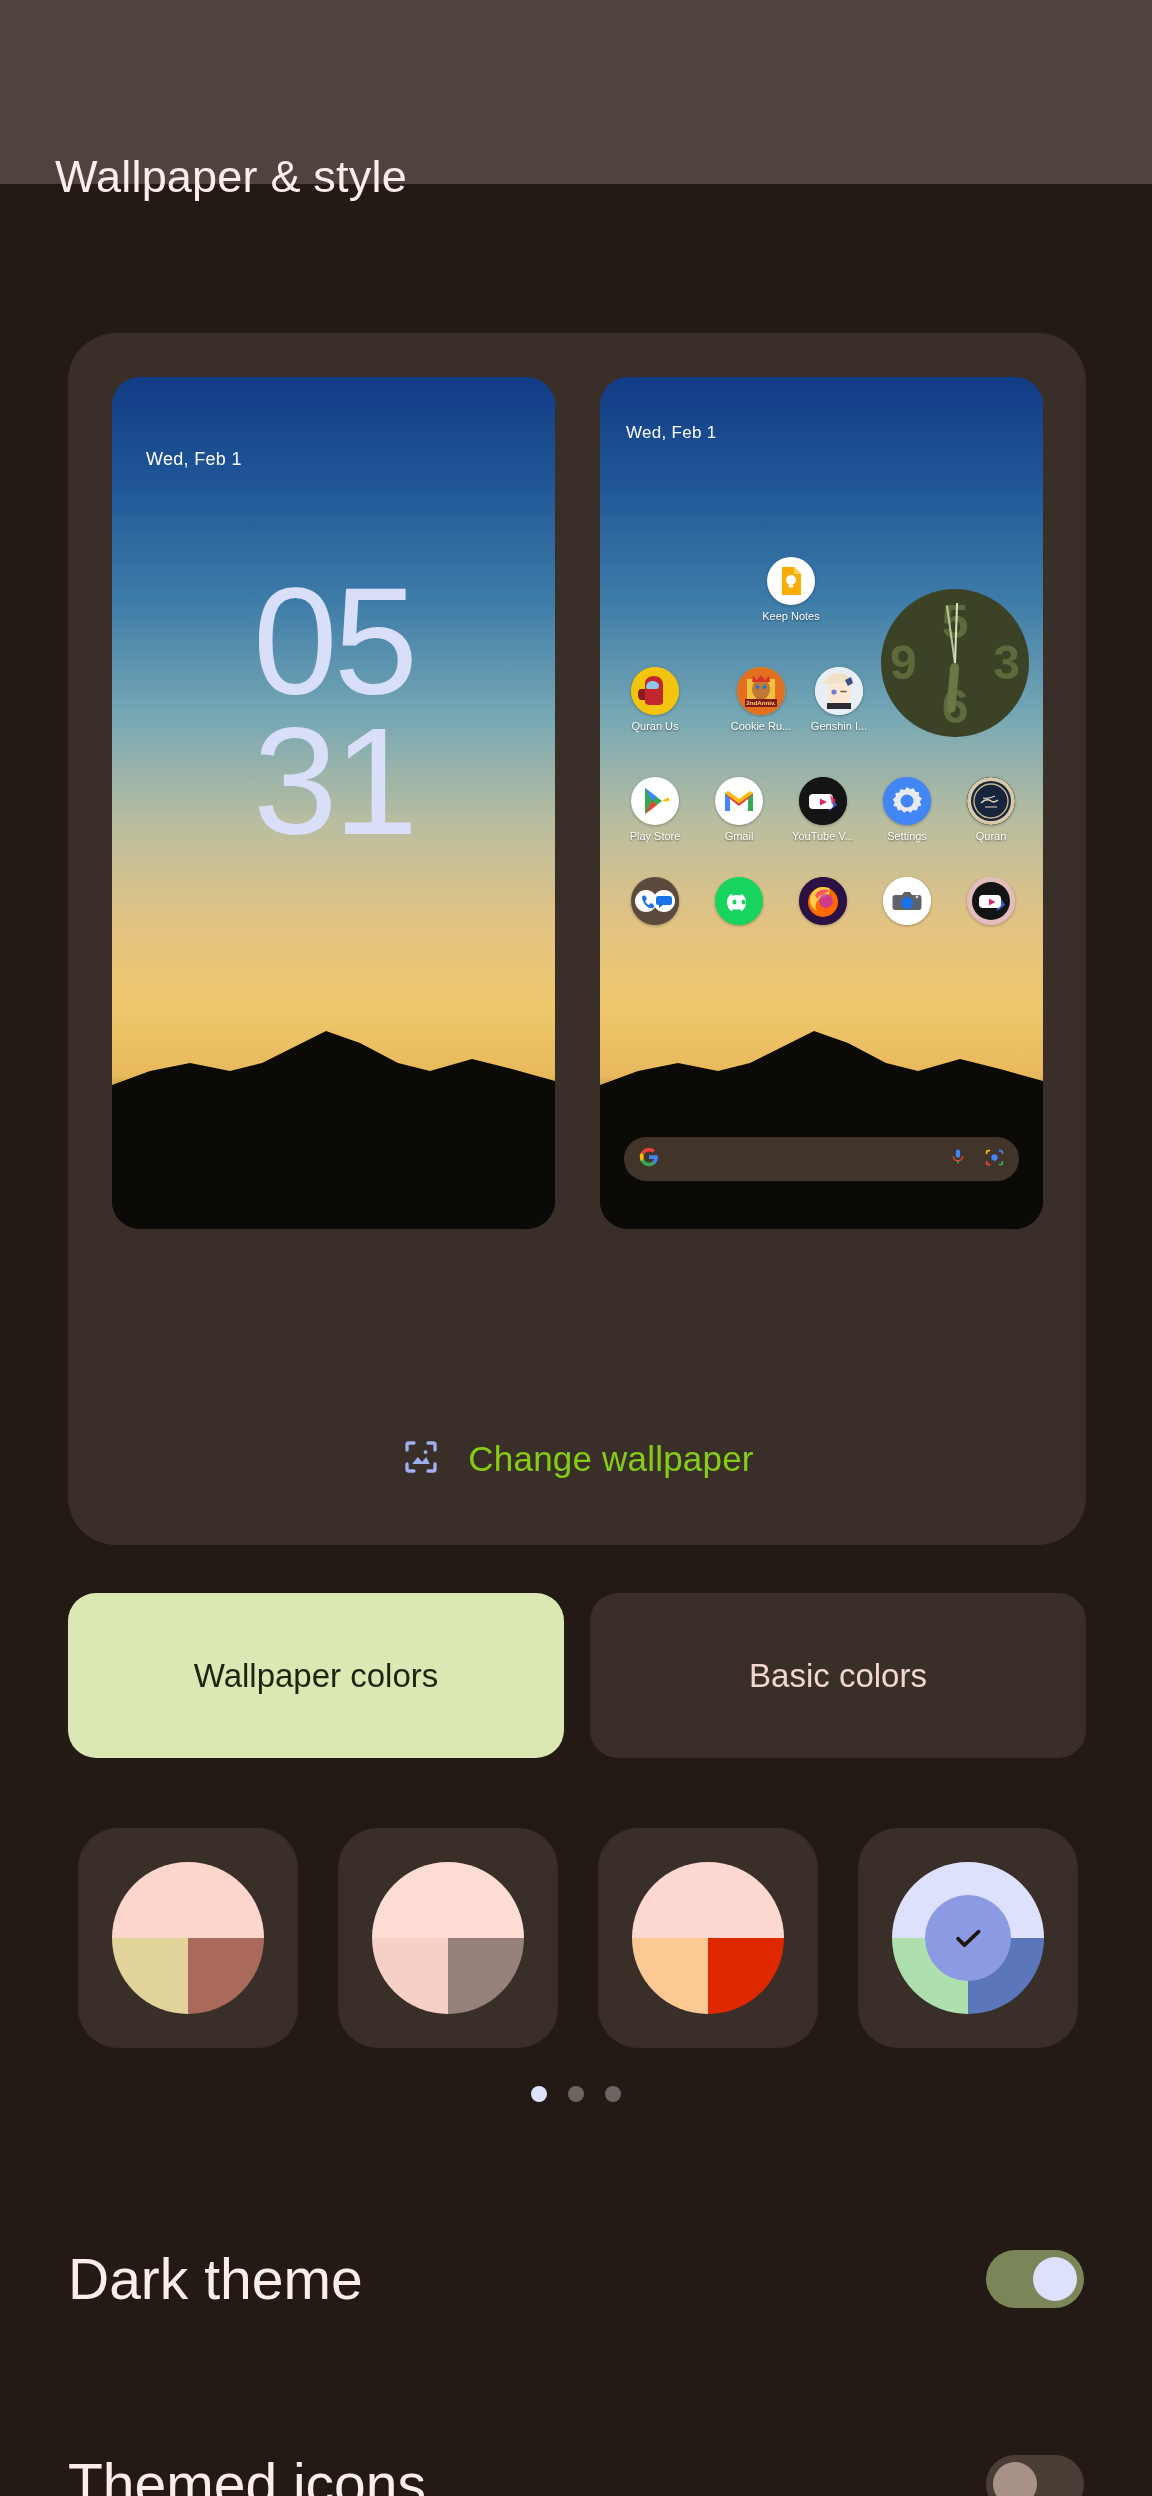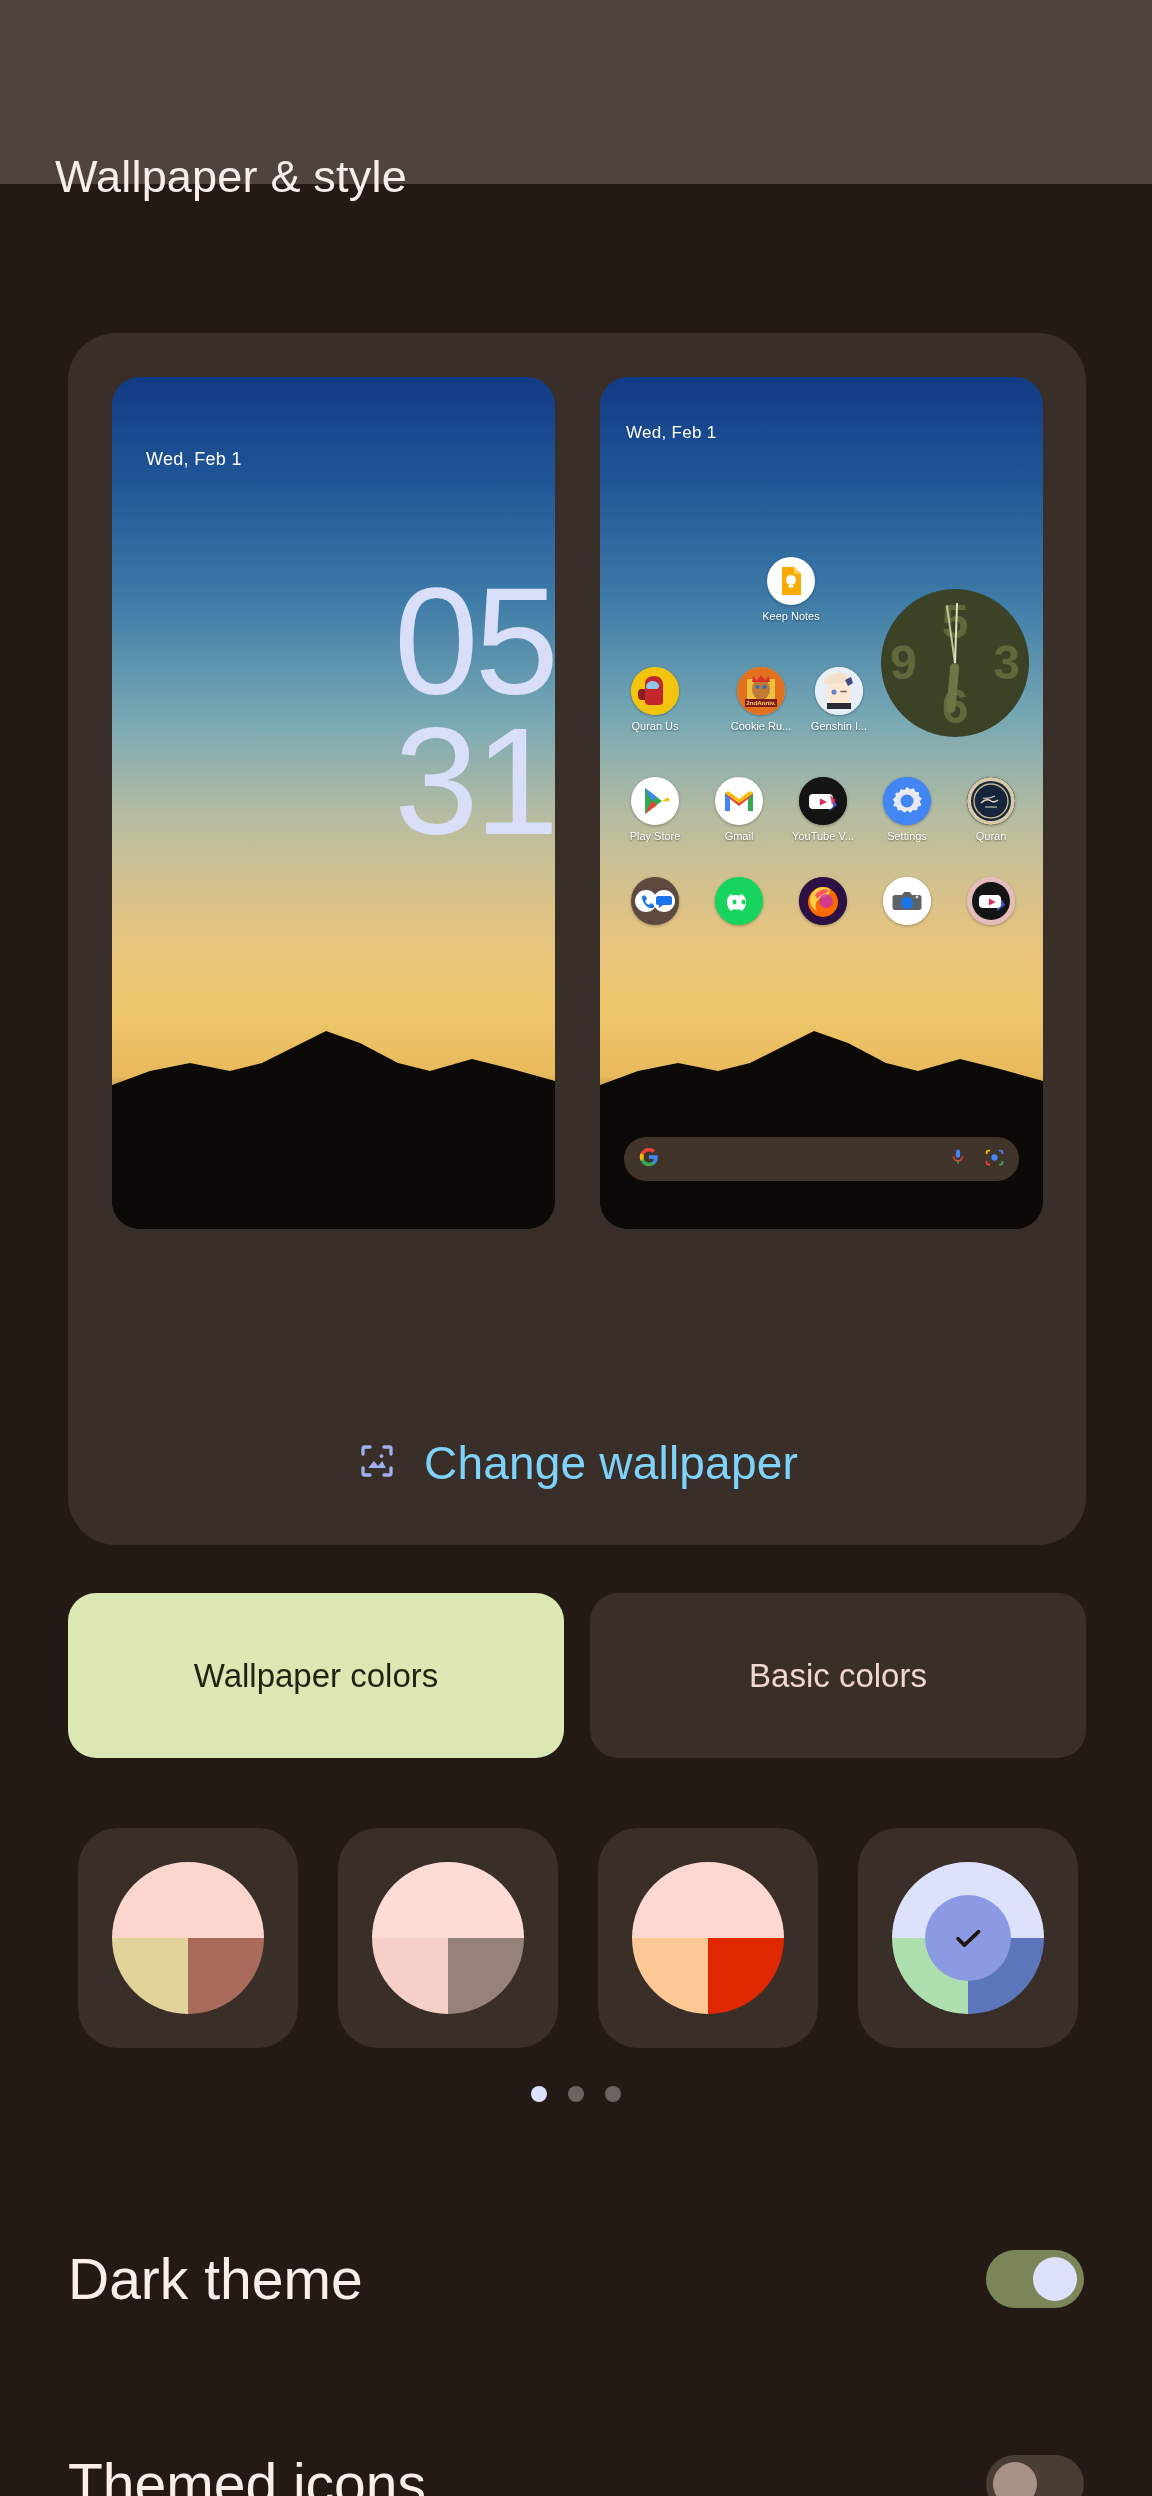--- a/index.html
+++ b/index.html
@@ -55,21 +55,21 @@
     position:absolute;left:0;right:0;bottom:0;height:270px;
   }
 
   
   .lk-date{
     position:absolute;left:34px;top:72px;
     font-size:18px;color:#ffffff;letter-spacing:.3px;
   }
   .lk-clock{
     position:absolute;left:0;right:0;top:195px;
-    text-align:right;color:#d9def9;
+    text-align:center;color:#d9def9;
     font-weight:300;line-height:.92;
   }
   .lk-clock div{font-size:152px;letter-spacing:-4px;}
 
   
   .hm-date{
     position:absolute;left:26px;top:46px;
     font-size:17px;color:#ffffff;letter-spacing:.3px;
   }
   .clock-widget{
@@ -122,21 +122,21 @@
     display:flex;align-items:center;padding:0 14px;box-sizing:border-box;
   }
   .search-pill .sp-right{margin-left:auto;display:flex;gap:16px;align-items:center;}
 
   
   .change-wall{
     position:absolute;left:0;right:0;top:1103px;
     display:flex;align-items:center;justify-content:center;gap:26px;
   }
   .change-wall .cw-label{
-    font-size:46px;color:#7dd3fc;letter-spacing:.2px;
+    font-size:35px;color:#84cc16;letter-spacing:.2px;
   }
 
   
   .tabs{position:absolute;left:68px;top:1593px;width:1018px;height:165px;}
   .tab{
     position:absolute;top:0;height:165px;border-radius:28px;
     display:flex;align-items:center;justify-content:center;
     font-size:33px;box-sizing:border-box;
   }
   .tab.left{left:0;width:496px;background:#dce8b4;color:#1f2410;}

